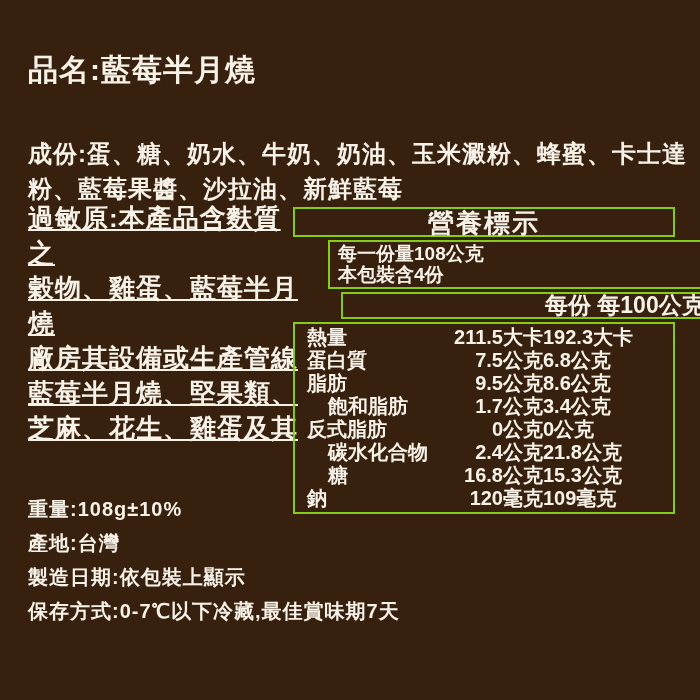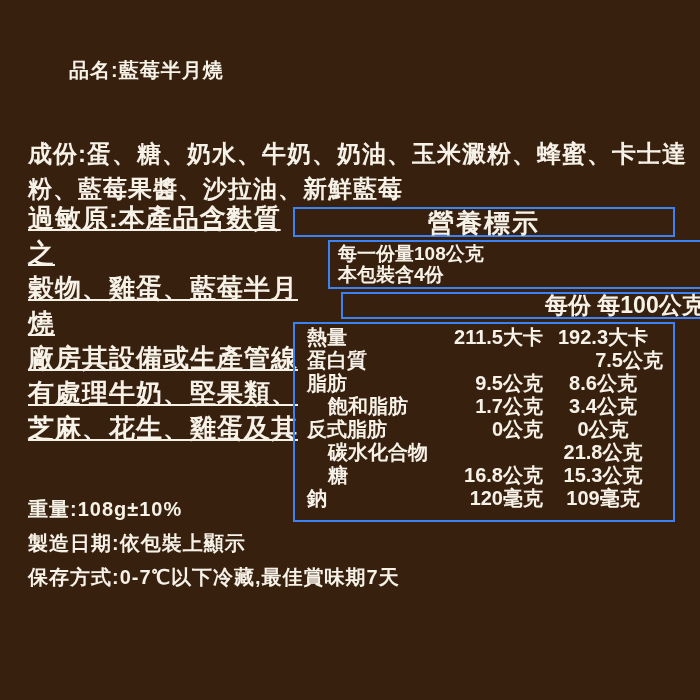--- a/index.html
+++ b/index.html
@@ -7,39 +7,39 @@
   body {
     position: relative;
     background: #38200F;
     color: #F7F2E8;
     font-family: "Liberation Sans", sans-serif;
     font-weight: bold;
     overflow: hidden;
   }
   .product-name {
     position: absolute; left: 28px; top: 57px;
-    font-size: 20px; line-height: 26px; letter-spacing: 1px; margin-left: 41px;
+    font-size: 30px; line-height: 26px; letter-spacing: 1px;
   }
   .ingredients {
     position: absolute; left: 28px; top: 92px;
     font-size: 24px; line-height: 35px; letter-spacing: 1px; margin-top: 44px;
   }
   .allergen {
     position: absolute; left: 28px; top: 201px; width: 275px;
     font-size: 26px; line-height: 35px; letter-spacing: 1px; text-decoration: underline;
   }
   .footer {
     position: absolute; left: 28px; top: 492px;
     font-size: 20px; line-height: 34px; letter-spacing: 1px;
   }
   .nutrition {
     position: absolute; left: 293px; top: 207px; width: 382px;
   }
   .nutrition .box {
-    border: 2px solid #3b82f6;
+    border: 2px solid #84cc16;
     margin-bottom: 3px;
     width: 100%;
   }
   .nut-title {
     text-align: center;
     font-size: 26px; line-height: 26px;
     height: 30px; padding-top: 1px;
     letter-spacing: 2px;
   }
   .nut-serving {
@@ -47,31 +47,31 @@
     font-size: 19px; line-height: 21px; margin-left: 35px;
   }
   .nut-colhead {
     display: flex; align-items: center; justify-content: flex-end;
     padding: 0 10px 1px 8px;
     font-size: 23px; line-height: 23px; height: 27px; margin-left: 48px;
   }
   .nut-colhead .h1 { width: 112px; text-align: right; }
   .nut-colhead .h2 { width: 120px; text-align: center; }
   .nut-rows {
-    padding: 2px 10px 10px 12px;
+    padding: 2px 10px 2px 12px;
     margin-bottom: 0;
   }
   .nut-row {
     display: flex; align-items: baseline;
     font-size: 20px; line-height: 23px;
   }
   .nut-row .lbl { flex: 1; text-align: left; }
   .nut-row .lbl.indent { padding-left: 21px; }
   .nut-row .v1 { width: 112px; text-align: right; }
-  .nut-row .v2 { width: 120px; text-align: center; }
+  .nut-row .v2 { width: 120px; text-align: left; }
 </style>
 </head>
 <body style="background: rgb(56, 32, 15); color: rgb(247, 242, 232);">
 
 <div class="product-name">品名:藍莓半月燒</div>
 
 <div class="ingredients">
 
     <div>成份:蛋、糖、奶水、牛奶、奶油、玉米澱粉、蜂蜜、卡士達</div>
 
@@ -80,21 +80,21 @@
 
 <div class="allergen">
 
     <div>過敏原:本產品含麩質之</div>
 
     <div>穀物、雞蛋、藍莓半月燒</div>
 
 
     <div>廠房其設備或生產管線</div>
 
-    <div>有處理牛奶、堅果類、</div>
+    <div>藍莓半月燒、堅果類、</div>
 
     <div>芝麻、花生、雞蛋及其</div>
 
   </div>
 
 <div class="nutrition">
   <div class="box nut-title">營養標示</div>
   <div class="box nut-serving">
 
       <div>每一份量108公克</div>
@@ -109,20 +109,21 @@
 
       <div class="nut-row">
         <span class="lbl">熱量</span>
         <span class="v1">211.5大卡</span>
         <span class="v2">192.3大卡</span>
       </div>
 
       <div class="nut-row">
         <span class="lbl">蛋白質</span>
         <span class="v1">7.5公克</span>
+        <span class="v2">6.8公克</span>
       </div>
 
       <div class="nut-row">
         <span class="lbl">脂肪</span>
         <span class="v1">9.5公克</span>
         <span class="v2">8.6公克</span>
       </div>
 
       <div class="nut-row">
         <span class="lbl indent">飽和脂肪</span>
@@ -131,20 +132,21 @@
       </div>
 
       <div class="nut-row">
         <span class="lbl">反式脂肪</span>
         <span class="v1">0公克</span>
         <span class="v2">0公克</span>
       </div>
 
       <div class="nut-row">
         <span class="lbl indent">碳水化合物</span>
+        <span class="v1">2.4公克</span>
         <span class="v2">21.8公克</span>
       </div>
 
       <div class="nut-row">
         <span class="lbl indent">糖</span>
         <span class="v1">16.8公克</span>
         <span class="v2">15.3公克</span>
       </div>
 
       <div class="nut-row">
@@ -152,17 +154,18 @@
         <span class="v1">120毫克</span>
         <span class="v2">109毫克</span>
       </div>
     </div>
 </div>
 
 <div class="footer">
 
     <div>重量:108g±10%</div>
 
+    <div>產地:台灣</div>
 
     <div>製造日期:依包裝上顯示</div>
 
     <div>保存方式:0-7℃以下冷藏,最佳賞味期7天</div>
   </div>
 
 </body></html>

